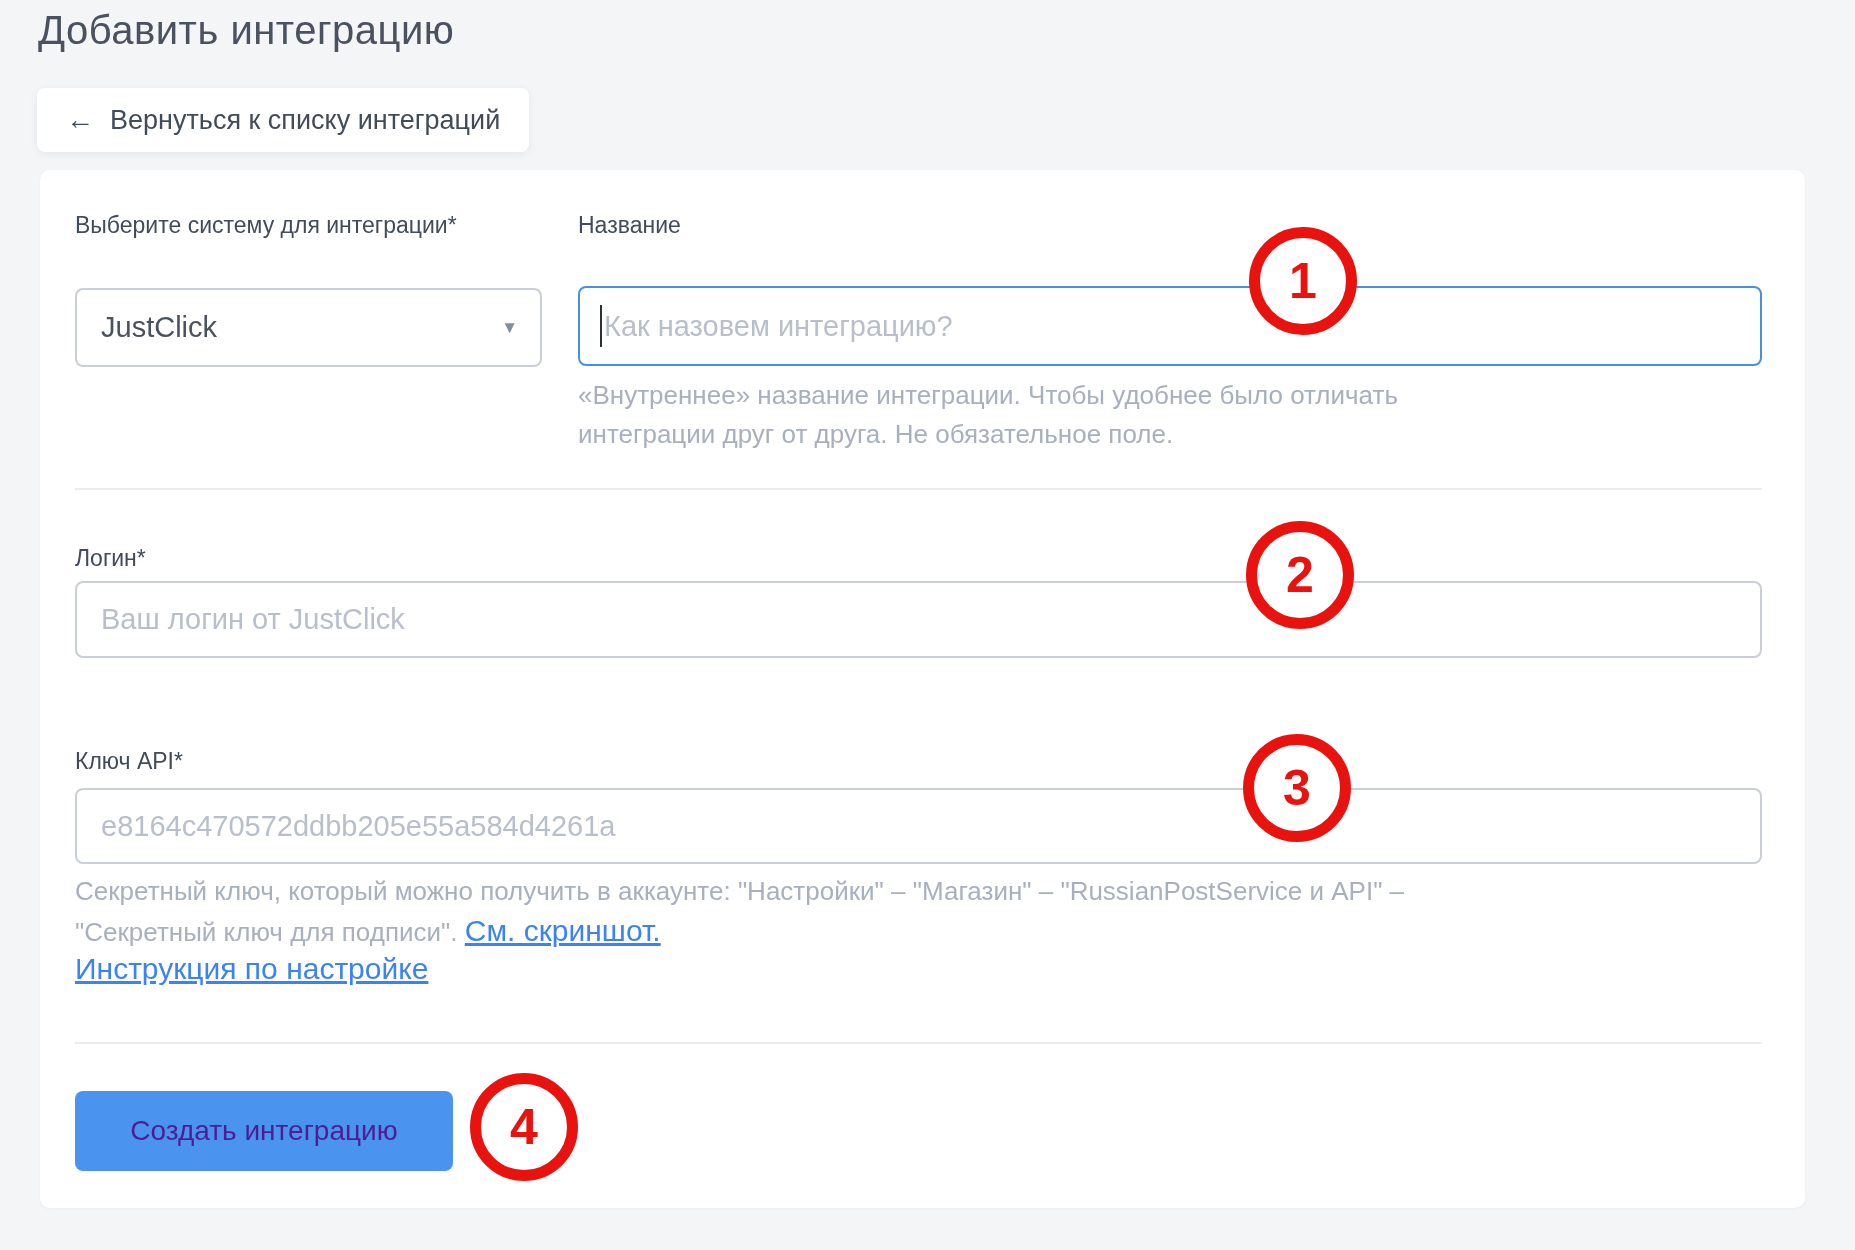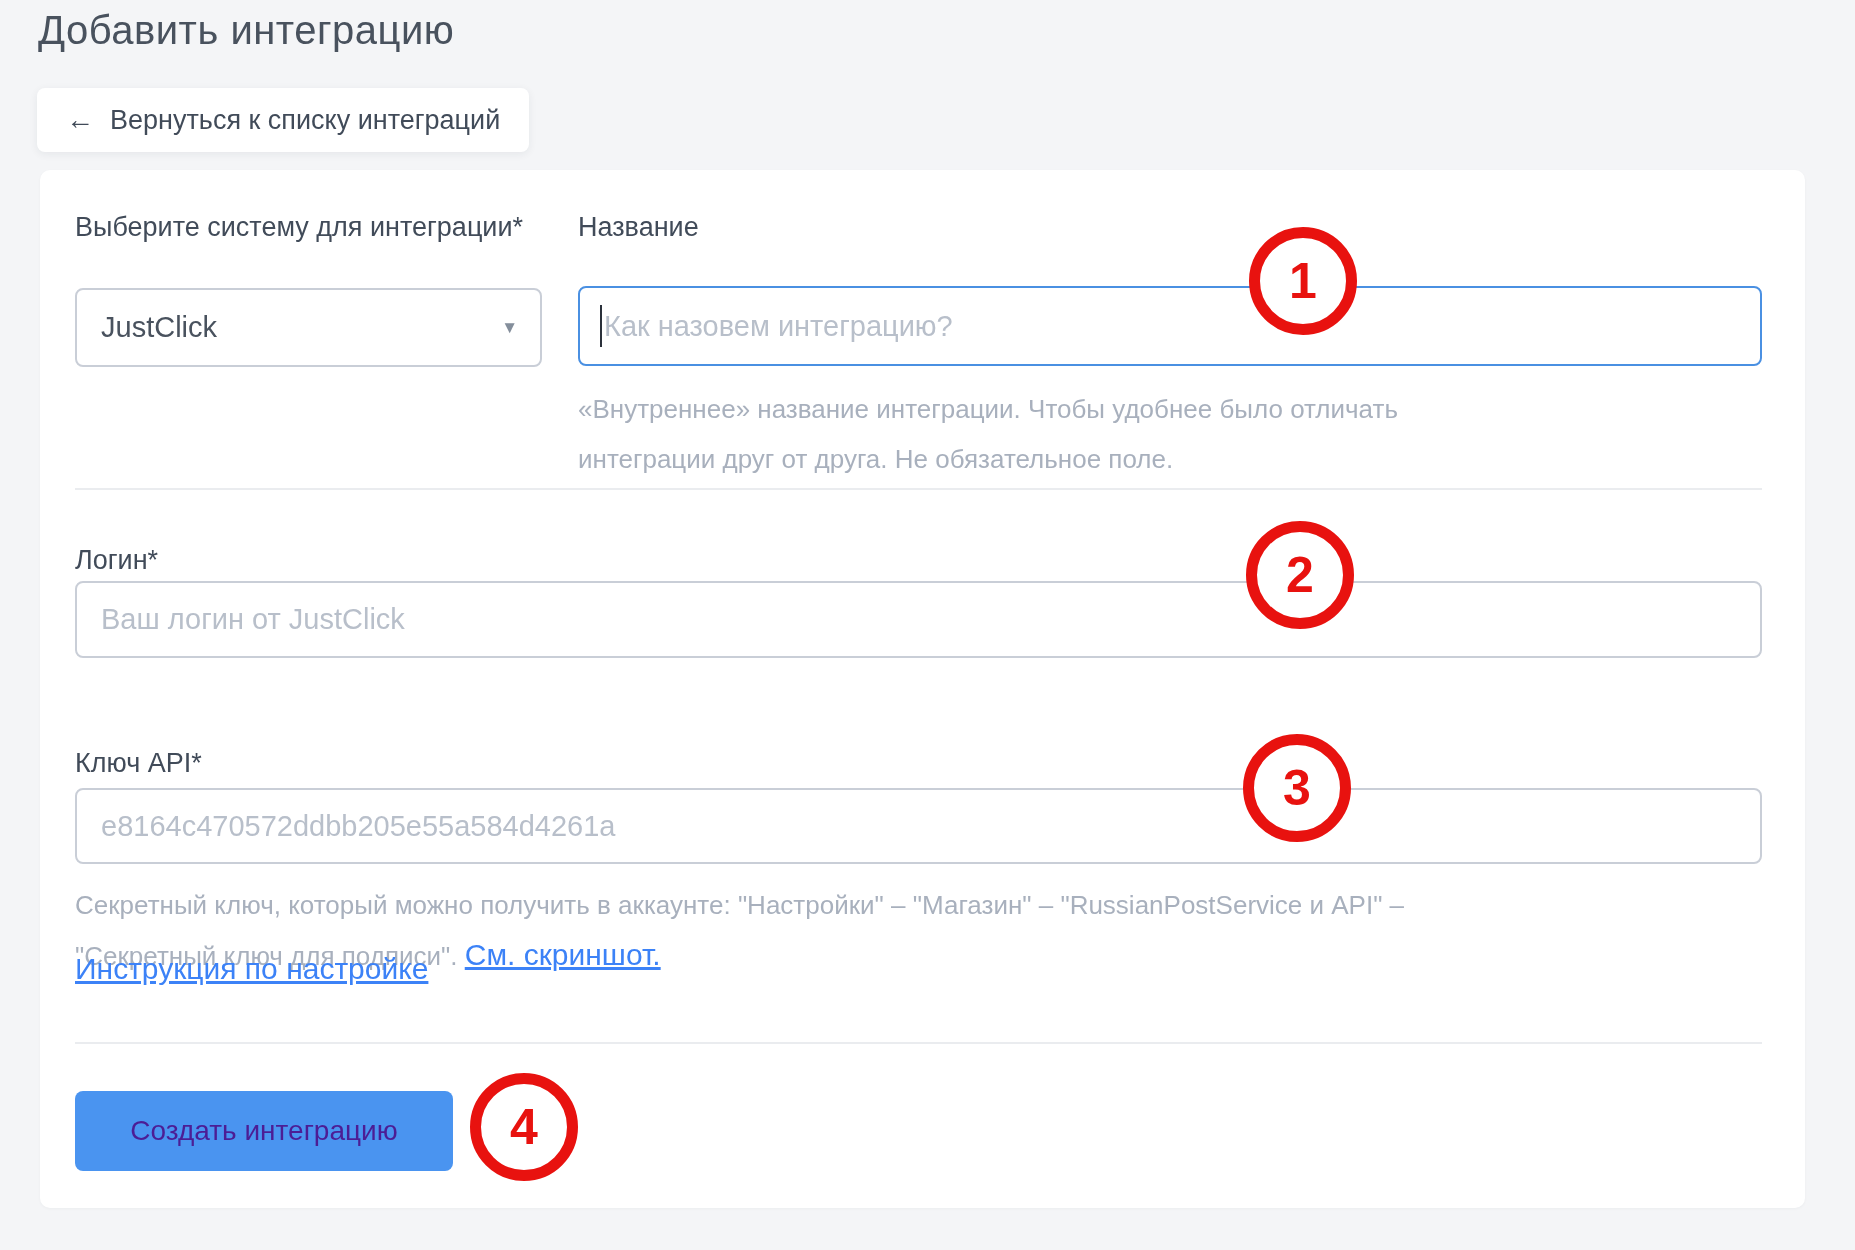--- a/index.html
+++ b/index.html
@@ -27,21 +27,21 @@
   }
   .back-btn .arrow { font-size: 28px; color: #414b59; line-height: 1; }
 
   .card {
     position: absolute; left: 40px; top: 170px; width: 1765px; height: 1038px;
     background: #ffffff; border-radius: 10px;
     box-shadow: 0 1px 3px rgba(30,40,60,0.04);
   }
 
   .field-label {
-    position: absolute; font-size: 27px; color: #414b59; white-space: nowrap;
+    position: absolute; font-size: 23px; color: #414b59; white-space: nowrap;
   }
 
   .select-box {
     position: absolute; left: 35px; top: 118px; width: 467px; height: 79px;
     border: 2px solid #c9ced7; border-radius: 8px; background: #fff;
     display: flex; align-items: center; cursor: pointer;
   }
   .select-box .select-value {
     margin-left: 24px; font-size: 29px; color: #49525e;
   }
@@ -59,21 +59,21 @@
   .input-name { left: 538px; top: 116px; width: 1184px; height: 80px; border-color: #4a90e2; }
   .input-login { left: 35px; top: 411px; width: 1687px; height: 77px; }
   .input-api { left: 35px; top: 618px; width: 1687px; height: 76px; }
 
   .caret-bar {
     position: absolute; left: 560px; top: 135px; width: 2px; height: 42px;
     background: #2b313b; pointer-events: none;
   }
 
   .help-text {
-    position: absolute; font-size: 26px; line-height: 50px; color: #a8b0bd; margin-top: 8px;
+    position: absolute; font-size: 26px; line-height: 39px; color: #a8b0bd;
   }
   .help-name { left: 538px; top: 206px; width: 855px; }
   .help-login { left: 35px; top: 497px; white-space: nowrap; }
   .help-api { left: 35px; top: 702px; width: 1440px; }
 
   .divider {
     position: absolute; left: 35px; width: 1687px; height: 2px; background: #eaecef;
   }
   .divider-1 { top: 318px; }
   .divider-2 { top: 872px; }

